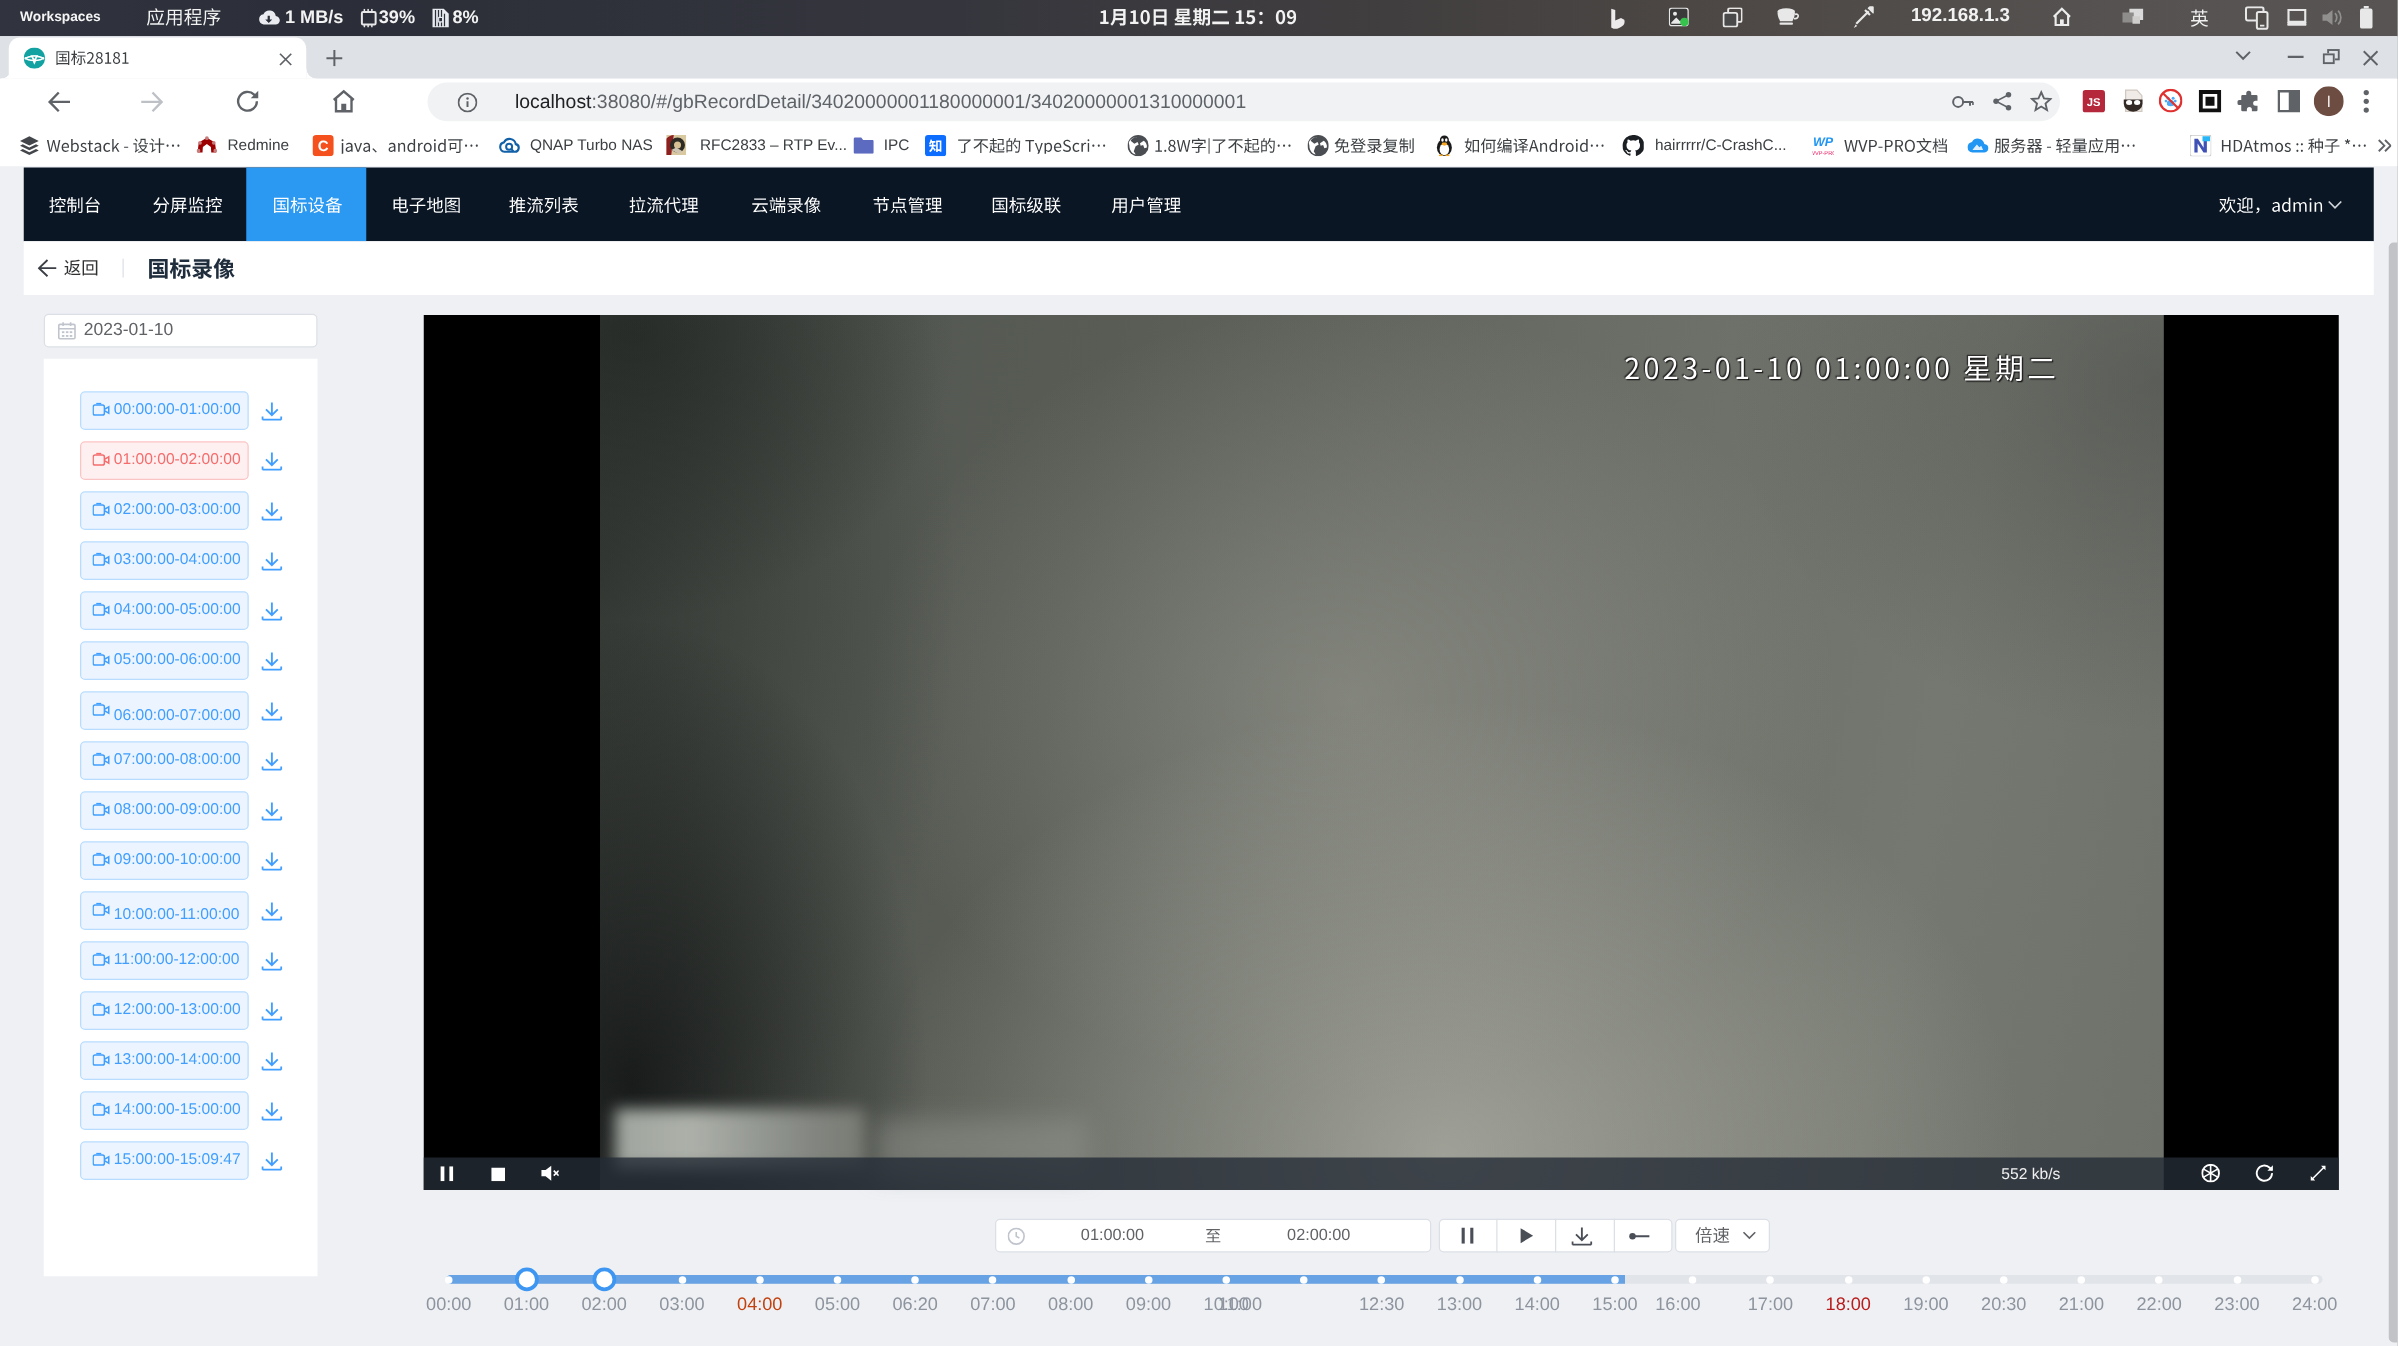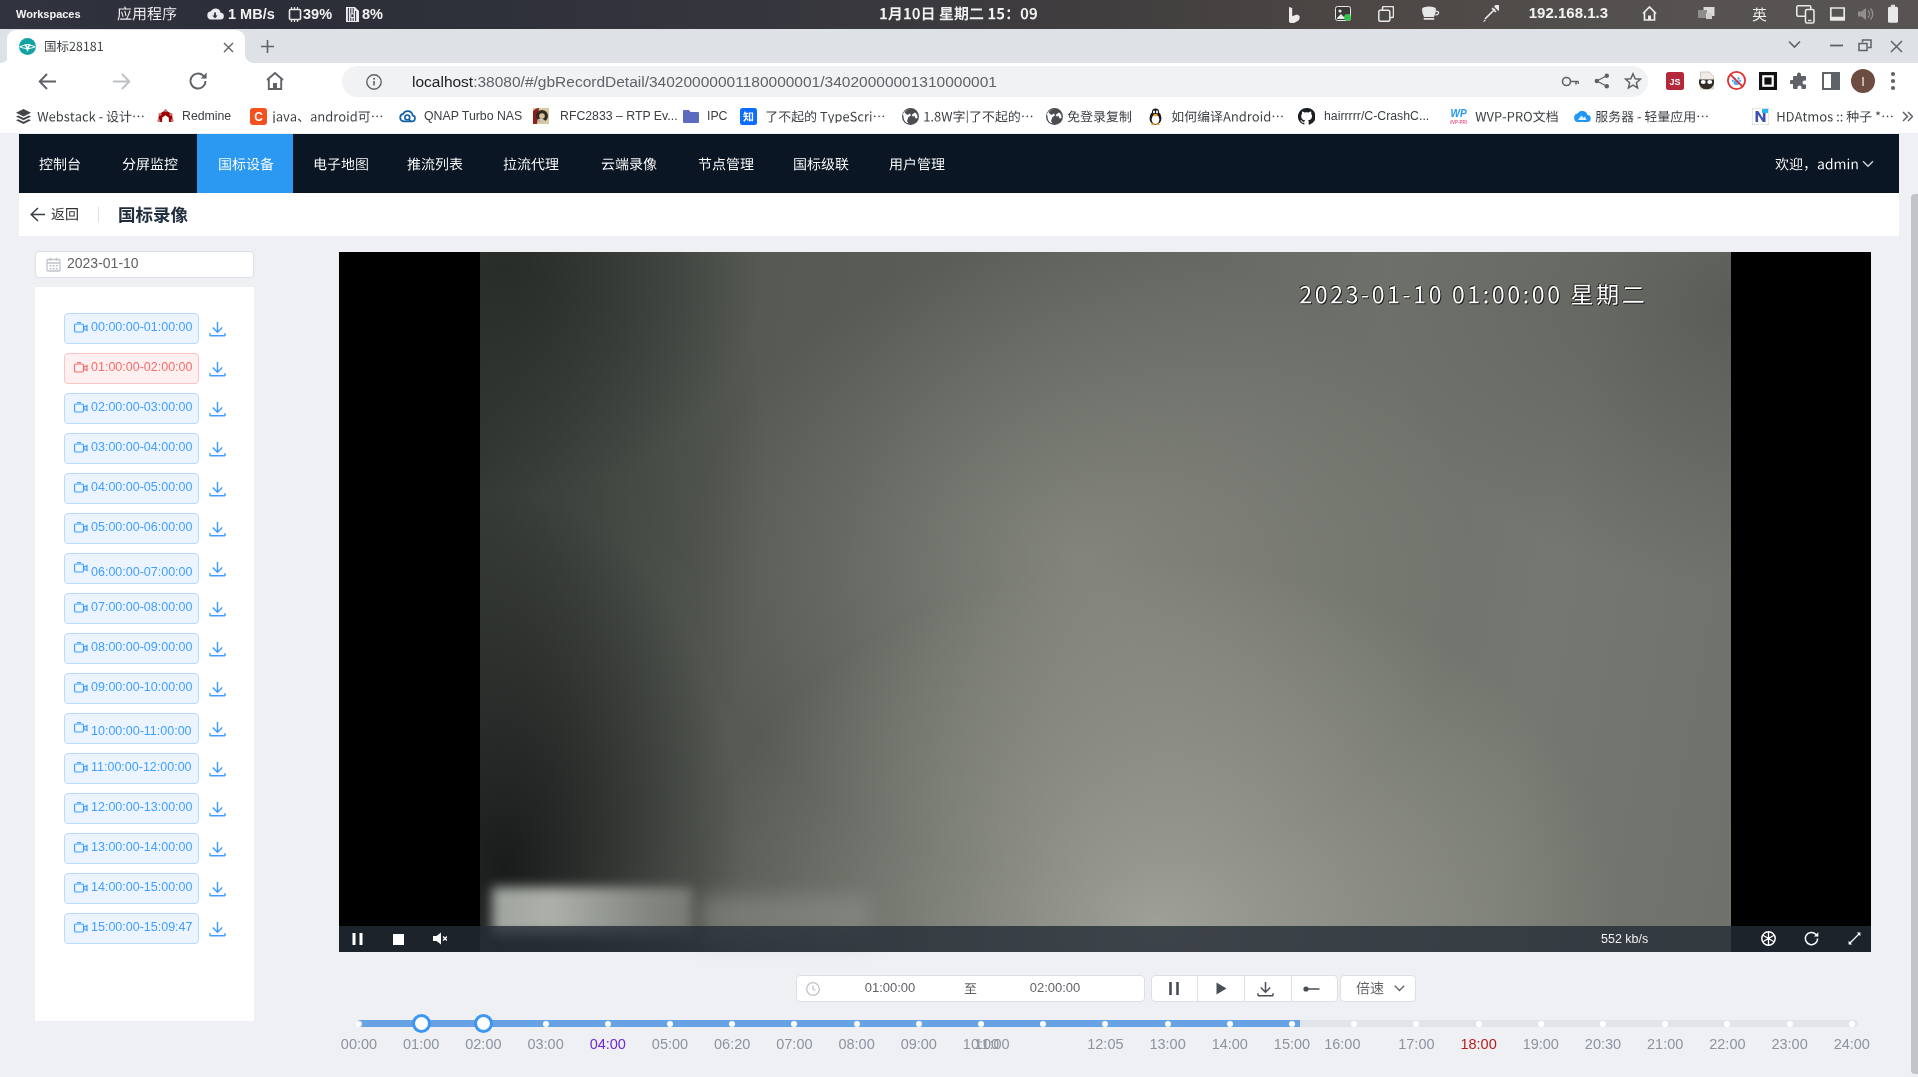--- a/index.html
+++ b/index.html
@@ -707,37 +707,37 @@
 <div style="position:absolute;left:357.0px;top:1020px;width:943px;height:7px;border-radius:4px 0 0 4px;background:#66a2e4"></div>
 <div style="position:absolute;left:356.0px;top:1020.5px;width:6px;height:6px;border-radius:50%;background:#fff"></div>
 <div style="position:absolute;left:329.0px;top:1035.9px;font-family:'Liberation Sans',sans-serif;font-size:14.5px;line-height:16.20px;color:#8d949e;font-weight:400;white-space:pre;width:60px;text-align:center;">00:00</div>
 <div style="position:absolute;left:418.2px;top:1020.5px;width:6px;height:6px;border-radius:50%;background:#fff"></div>
 <div style="position:absolute;left:391.2px;top:1035.9px;font-family:'Liberation Sans',sans-serif;font-size:14.5px;line-height:16.20px;color:#8d949e;font-weight:400;white-space:pre;width:60px;text-align:center;">01:00</div>
 <div style="position:absolute;left:480.4px;top:1020.5px;width:6px;height:6px;border-radius:50%;background:#fff"></div>
 <div style="position:absolute;left:453.4px;top:1035.9px;font-family:'Liberation Sans',sans-serif;font-size:14.5px;line-height:16.20px;color:#8d949e;font-weight:400;white-space:pre;width:60px;text-align:center;">02:00</div>
 <div style="position:absolute;left:542.6px;top:1020.5px;width:6px;height:6px;border-radius:50%;background:#fff"></div>
 <div style="position:absolute;left:515.6px;top:1035.9px;font-family:'Liberation Sans',sans-serif;font-size:14.5px;line-height:16.20px;color:#8d949e;font-weight:400;white-space:pre;width:60px;text-align:center;">03:00</div>
 <div style="position:absolute;left:604.8px;top:1020.5px;width:6px;height:6px;border-radius:50%;background:#fff"></div>
-<div style="position:absolute;left:577.8px;top:1035.9px;font-family:'Liberation Sans',sans-serif;font-size:14.5px;line-height:16.20px;color:#6d28d9;font-weight:400;white-space:pre;width:60px;text-align:center;">04:00</div>
+<div style="position:absolute;left:577.8px;top:1035.9px;font-family:'Liberation Sans',sans-serif;font-size:14.5px;line-height:16.20px;color:#c2410c;font-weight:400;white-space:pre;width:60px;text-align:center;">04:00</div>
 <div style="position:absolute;left:667.0px;top:1020.5px;width:6px;height:6px;border-radius:50%;background:#fff"></div>
 <div style="position:absolute;left:640.0px;top:1035.9px;font-family:'Liberation Sans',sans-serif;font-size:14.5px;line-height:16.20px;color:#8d949e;font-weight:400;white-space:pre;width:60px;text-align:center;">05:00</div>
 <div style="position:absolute;left:729.2px;top:1020.5px;width:6px;height:6px;border-radius:50%;background:#fff"></div>
 <div style="position:absolute;left:702.2px;top:1035.9px;font-family:'Liberation Sans',sans-serif;font-size:14.5px;line-height:16.20px;color:#8d949e;font-weight:400;white-space:pre;width:60px;text-align:center;">06:20</div>
 <div style="position:absolute;left:791.4px;top:1020.5px;width:6px;height:6px;border-radius:50%;background:#fff"></div>
 <div style="position:absolute;left:764.4px;top:1035.9px;font-family:'Liberation Sans',sans-serif;font-size:14.5px;line-height:16.20px;color:#8d949e;font-weight:400;white-space:pre;width:60px;text-align:center;">07:00</div>
 <div style="position:absolute;left:853.6px;top:1020.5px;width:6px;height:6px;border-radius:50%;background:#fff"></div>
 <div style="position:absolute;left:826.6px;top:1035.9px;font-family:'Liberation Sans',sans-serif;font-size:14.5px;line-height:16.20px;color:#8d949e;font-weight:400;white-space:pre;width:60px;text-align:center;">08:00</div>
 <div style="position:absolute;left:915.8px;top:1020.5px;width:6px;height:6px;border-radius:50%;background:#fff"></div>
 <div style="position:absolute;left:888.8px;top:1035.9px;font-family:'Liberation Sans',sans-serif;font-size:14.5px;line-height:16.20px;color:#8d949e;font-weight:400;white-space:pre;width:60px;text-align:center;">09:00</div>
 <div style="position:absolute;left:978.0px;top:1020.5px;width:6px;height:6px;border-radius:50%;background:#fff"></div>
 <div style="position:absolute;left:951.0px;top:1035.9px;font-family:'Liberation Sans',sans-serif;font-size:14.5px;line-height:16.20px;color:#8d949e;font-weight:400;white-space:pre;width:60px;text-align:center;">10:00</div>
 <div style="position:absolute;left:1040.2px;top:1020.5px;width:6px;height:6px;border-radius:50%;background:#fff"></div>
 <div style="position:absolute;left:962px;top:1035.9px;font-family:'Liberation Sans',sans-serif;font-size:14.5px;line-height:16.20px;color:#8d949e;font-weight:400;white-space:pre;width:60px;text-align:center;">11:00</div>
 <div style="position:absolute;left:1102.4px;top:1020.5px;width:6px;height:6px;border-radius:50%;background:#fff"></div>
-<div style="position:absolute;left:1075.4px;top:1035.9px;font-family:'Liberation Sans',sans-serif;font-size:14.5px;line-height:16.20px;color:#8d949e;font-weight:400;white-space:pre;width:60px;text-align:center;">12:05</div>
+<div style="position:absolute;left:1075.4px;top:1035.9px;font-family:'Liberation Sans',sans-serif;font-size:14.5px;line-height:16.20px;color:#8d949e;font-weight:400;white-space:pre;width:60px;text-align:center;">12:30</div>
 <div style="position:absolute;left:1164.6px;top:1020.5px;width:6px;height:6px;border-radius:50%;background:#fff"></div>
 <div style="position:absolute;left:1137.6px;top:1035.9px;font-family:'Liberation Sans',sans-serif;font-size:14.5px;line-height:16.20px;color:#8d949e;font-weight:400;white-space:pre;width:60px;text-align:center;">13:00</div>
 <div style="position:absolute;left:1226.8px;top:1020.5px;width:6px;height:6px;border-radius:50%;background:#fff"></div>
 <div style="position:absolute;left:1199.8px;top:1035.9px;font-family:'Liberation Sans',sans-serif;font-size:14.5px;line-height:16.20px;color:#8d949e;font-weight:400;white-space:pre;width:60px;text-align:center;">14:00</div>
 <div style="position:absolute;left:1289.0px;top:1020.5px;width:6px;height:6px;border-radius:50%;background:#fff"></div>
 <div style="position:absolute;left:1262.0px;top:1035.9px;font-family:'Liberation Sans',sans-serif;font-size:14.5px;line-height:16.20px;color:#8d949e;font-weight:400;white-space:pre;width:60px;text-align:center;">15:00</div>
 <div style="position:absolute;left:1351.2px;top:1020.5px;width:6px;height:6px;border-radius:50%;background:#fff"></div>
 <div style="position:absolute;left:1324.2px;top:1035.9px;font-family:'Liberation Sans',sans-serif;font-size:14.5px;line-height:16.20px;color:#8d949e;font-weight:400;white-space:pre;width:60px;">16:00</div>
 <div style="position:absolute;left:1413.4px;top:1020.5px;width:6px;height:6px;border-radius:50%;background:#fff"></div>
 <div style="position:absolute;left:1386.4px;top:1035.9px;font-family:'Liberation Sans',sans-serif;font-size:14.5px;line-height:16.20px;color:#8d949e;font-weight:400;white-space:pre;width:60px;text-align:center;">17:00</div>

